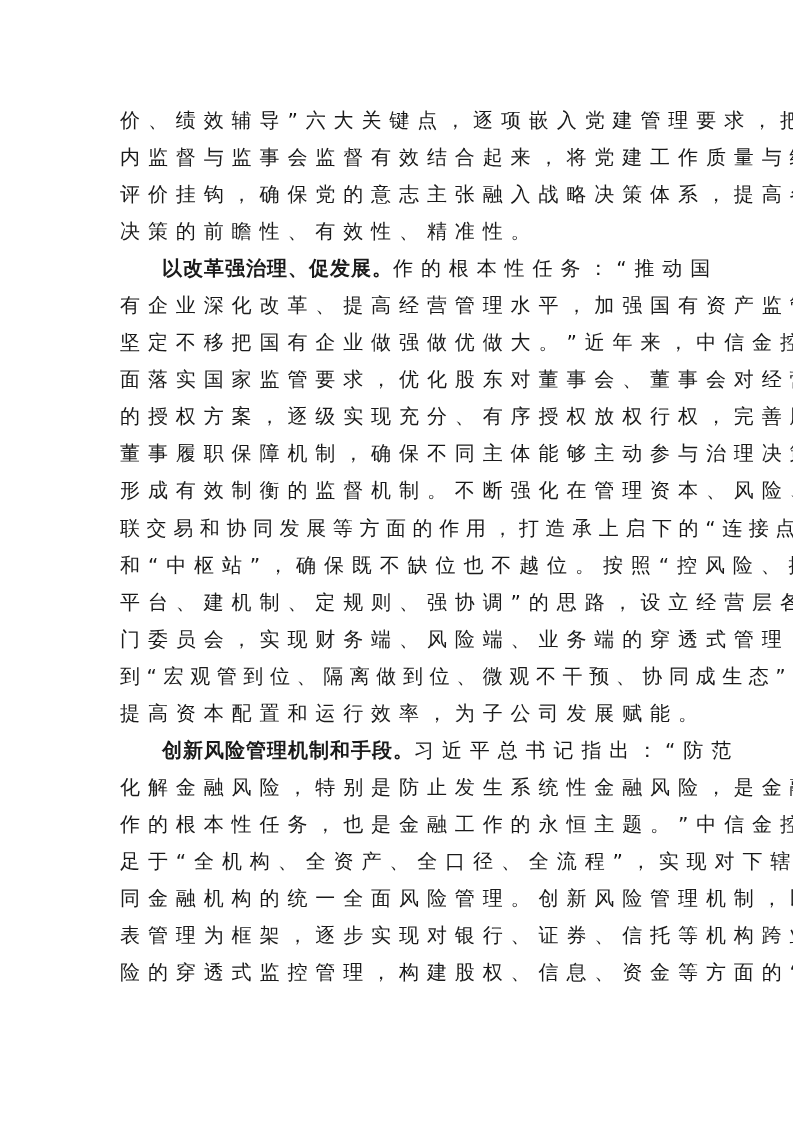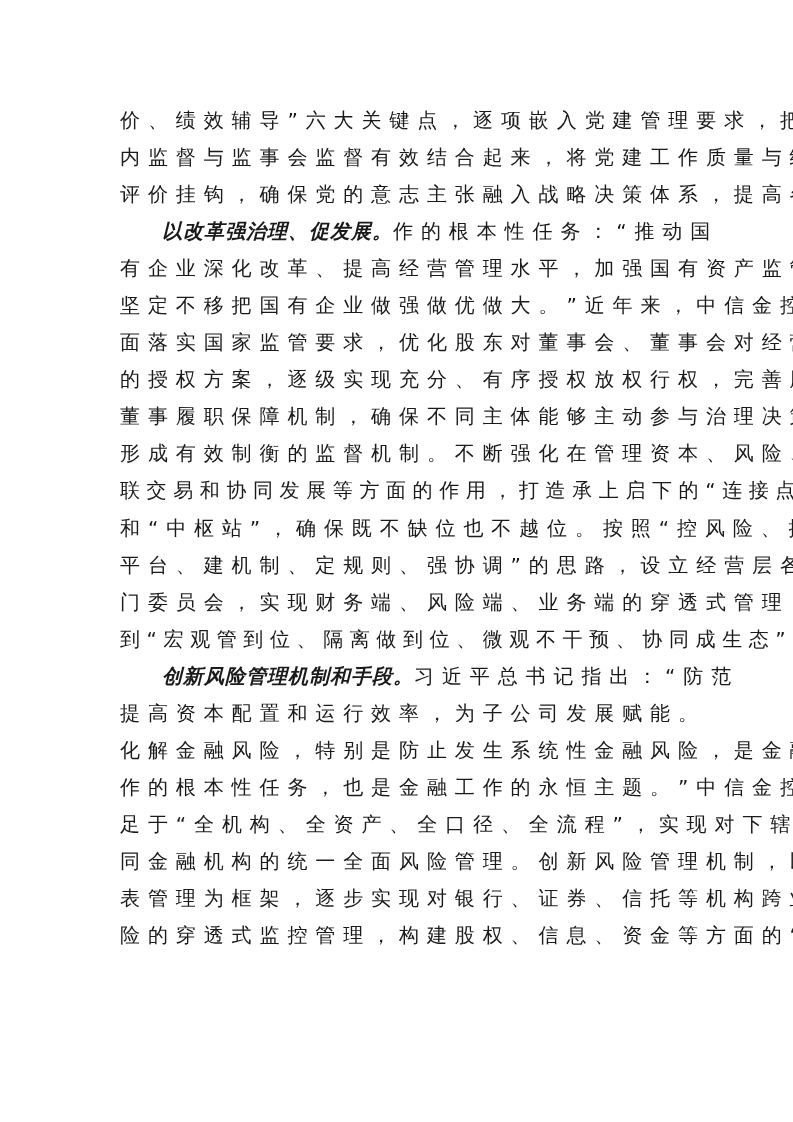--- a/index.html
+++ b/index.html
@@ -9,47 +9,48 @@
   .line {
     height: 37.05px;
     line-height: 37.05px;
     font-family: "DejaVu Sans", sans-serif;
     font-size: 20px;
     color: #1a1a1a;
     white-space: nowrap;
     letter-spacing: 7.9px;
   }
   .line.indent { padding-left: 42px; }
-  .bold { font-weight: bold; letter-spacing: 1px; font-style: italic; }
+  .bold { font-weight: bold; letter-spacing: 1px; }
 </style>
 </head>
 <body>
 
 <div class="page">
   <div class="text-block">
 
     <div class="line">价、绩效辅导”六大关键点，逐项嵌入党建管理要求，把党</div>
     <div class="line">内监督与监事会监督有效结合起来，将党建工作质量与绩效</div>
     <div class="line">评价挂钩，确保党的意志主张融入战略决策体系，提高各项</div>
+    <div class="line">决策的前瞻性、有效性、精准性。</div>
 
     <div class="line indent"><span class="bold">以改革强治理、促发展。</span><span>作的根本性任务：“推动国</span></div>
     <div class="line">有企业深化改革、提高经营管理水平，加强国有资产监管，</div>
     <div class="line">坚定不移把国有企业做强做优做大。”近年来，中信金控全</div>
     <div class="line">面落实国家监管要求，优化股东对董事会、董事会对经营层</div>
     <div class="line">的授权方案，逐级实现充分、有序授权放权行权，完善股权</div>
     <div class="line">董事履职保障机制，确保不同主体能够主动参与治理决策，</div>
     <div class="line">形成有效制衡的监督机制。不断强化在管理资本、风险、关</div>
     <div class="line" style="letter-spacing:6.6px">联交易和协同发展等方面的作用，打造承上启下的“连接点”</div>
     <div class="line">和“中枢站”，确保既不缺位也不越位。按照“控风险、搭</div>
     <div class="line">平台、建机制、定规则、强协调”的思路，设立经营层各专</div>
     <div class="line">门委员会，实现财务端、风险端、业务端的穿透式管理，做</div>
     <div class="line" style="letter-spacing:6.6px">到“宏观管到位、隔离做到位、微观不干预、协同成生态”，</div>
+    <div class="line">提高资本配置和运行效率，为子公司发展赋能。</div>
+
     <div class="line indent"><span class="bold">创新风险管理机制和手段。</span><span>习近平总书记指出：“防范</span></div>
-
-    <div class="line">提高资本配置和运行效率，为子公司发展赋能。</div>
     <div class="line">化解金融风险，特别是防止发生系统性金融风险，是金融工</div>
     <div class="line">作的根本性任务，也是金融工作的永恒主题。”中信金控立</div>
     <div class="line">足于“全机构、全资产、全口径、全流程”，实现对下辖不</div>
     <div class="line">同金融机构的统一全面风险管理。创新风险管理机制，以并</div>
     <div class="line">表管理为框架，逐步实现对银行、证券、信托等机构跨业风</div>
     <div class="line">险的穿透式监控管理，构建股权、信息、资金等方面的“防</div>
 
   </div>
 </div>
 

